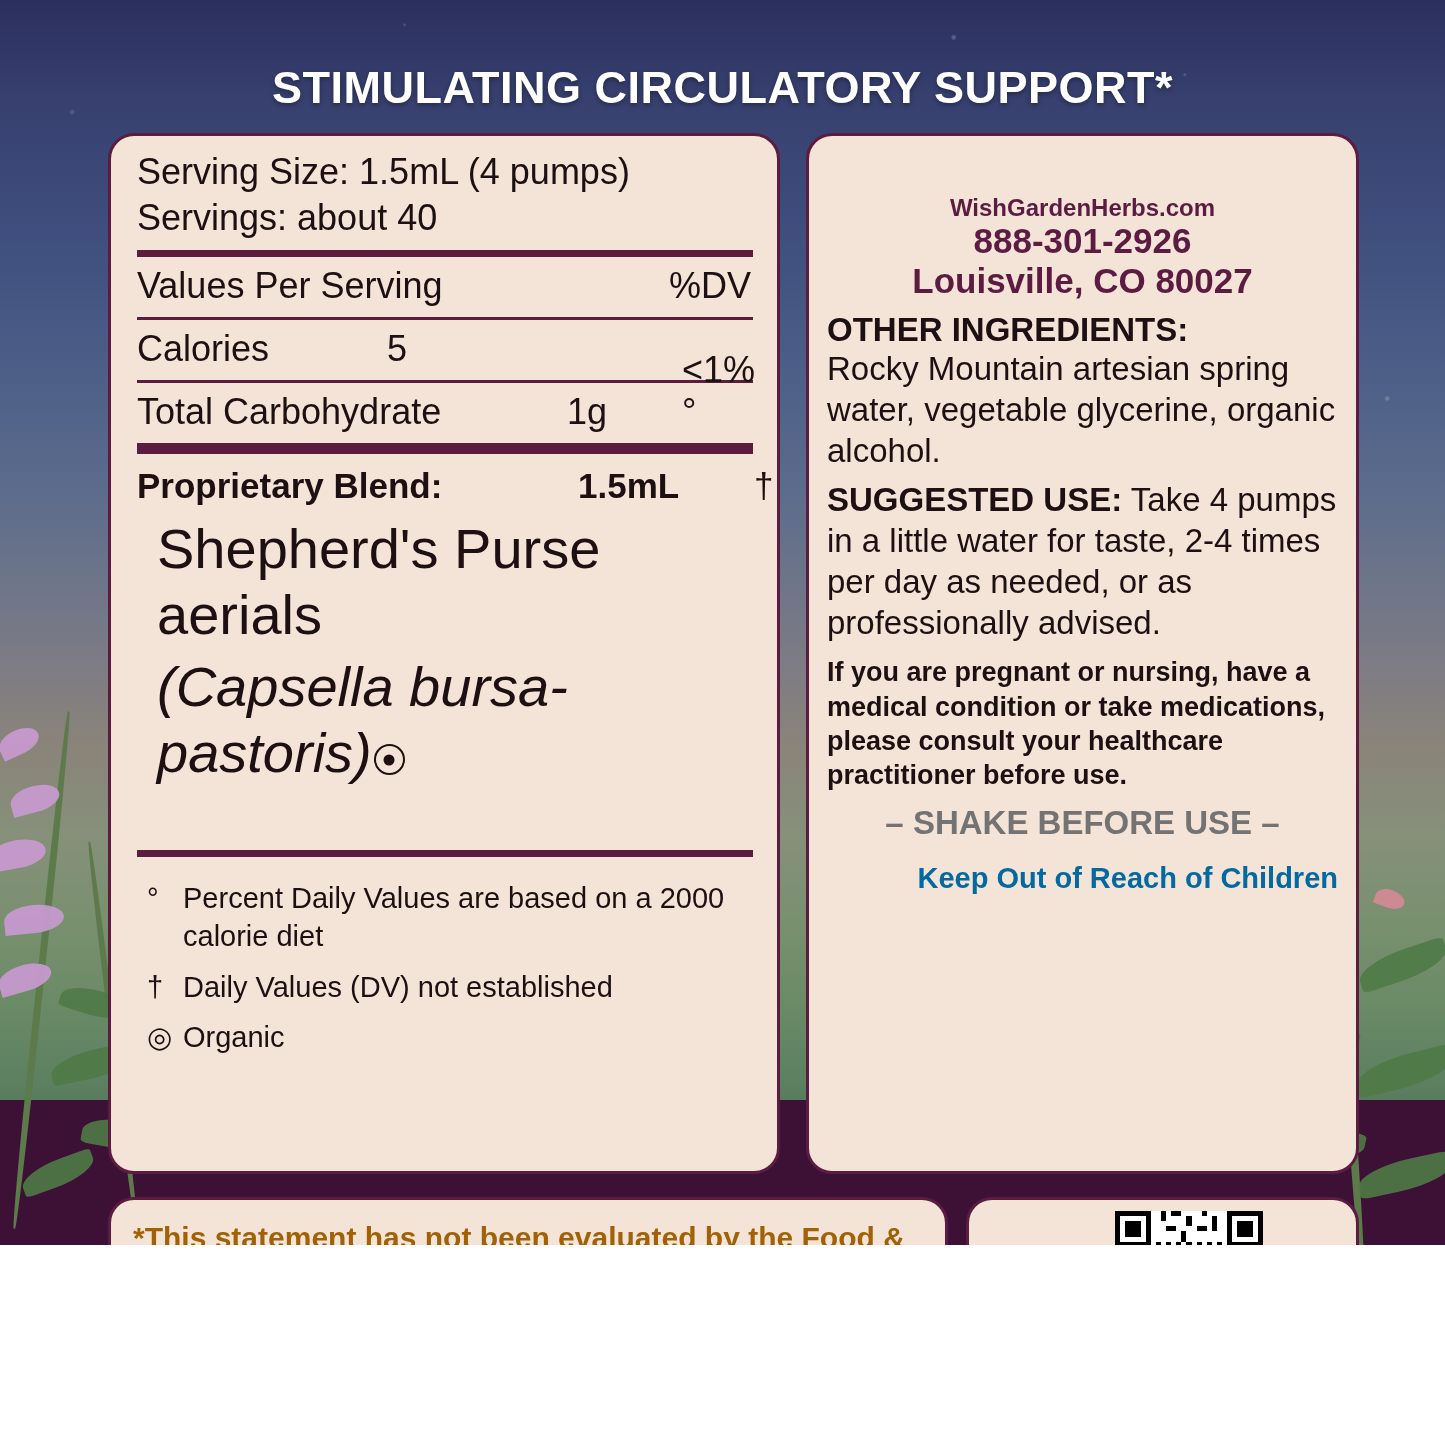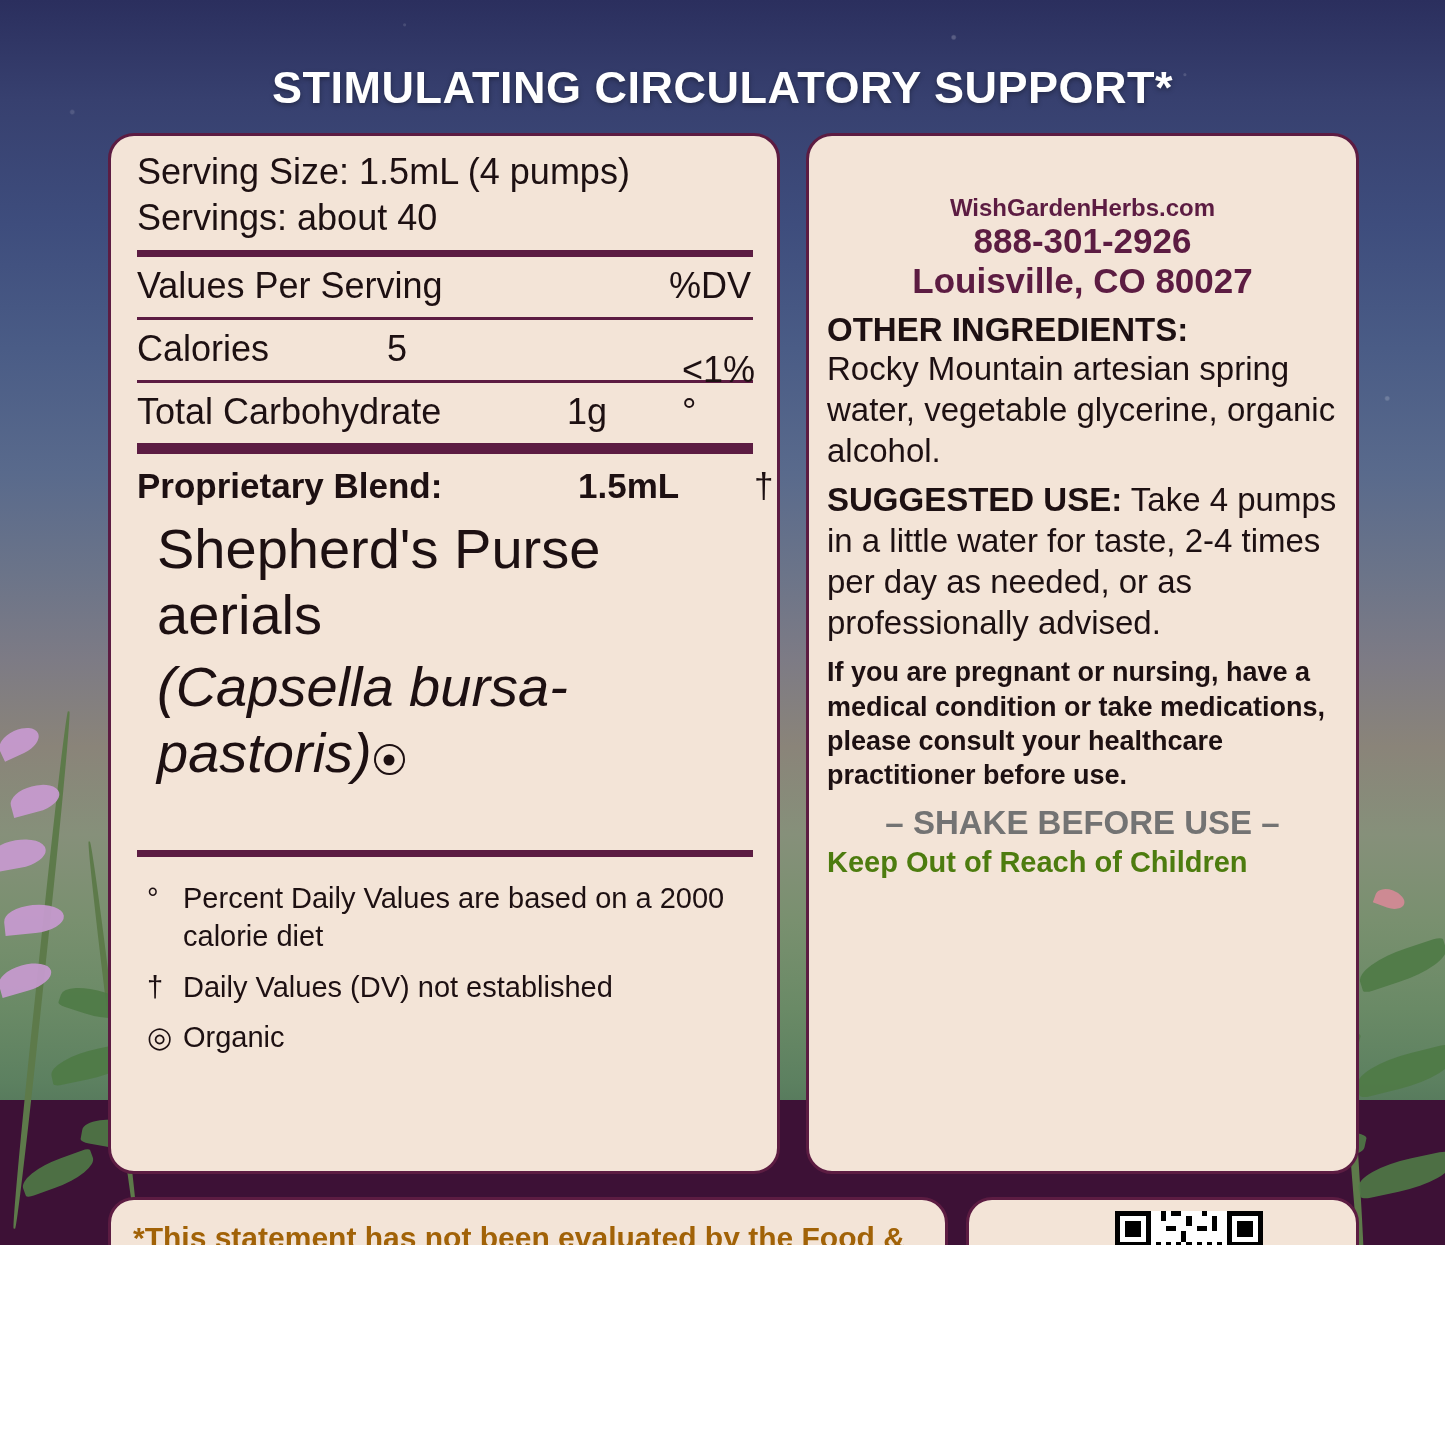--- a/index.html
+++ b/index.html
@@ -262,25 +262,25 @@
     margin-top: 12px;
   }
   .shake {
     text-align: center;
     color: #737373;
     font-weight: bold;
     font-size: 33px;
     margin-top: 12px;
   }
   .keepout {
-    text-align: left;
-    color: #4d7c0f;
+    text-align: right;
+    color: #0369a1;
     font-weight: bold;
     font-size: 29px;
-    margin-top: 4px;
+    margin-top: 20px;
   }
 
   
   .disclaimer {
     font-size: 30px;
     font-weight: bold;
     color: #a16207;
     line-height: 1.32;
   }
 

